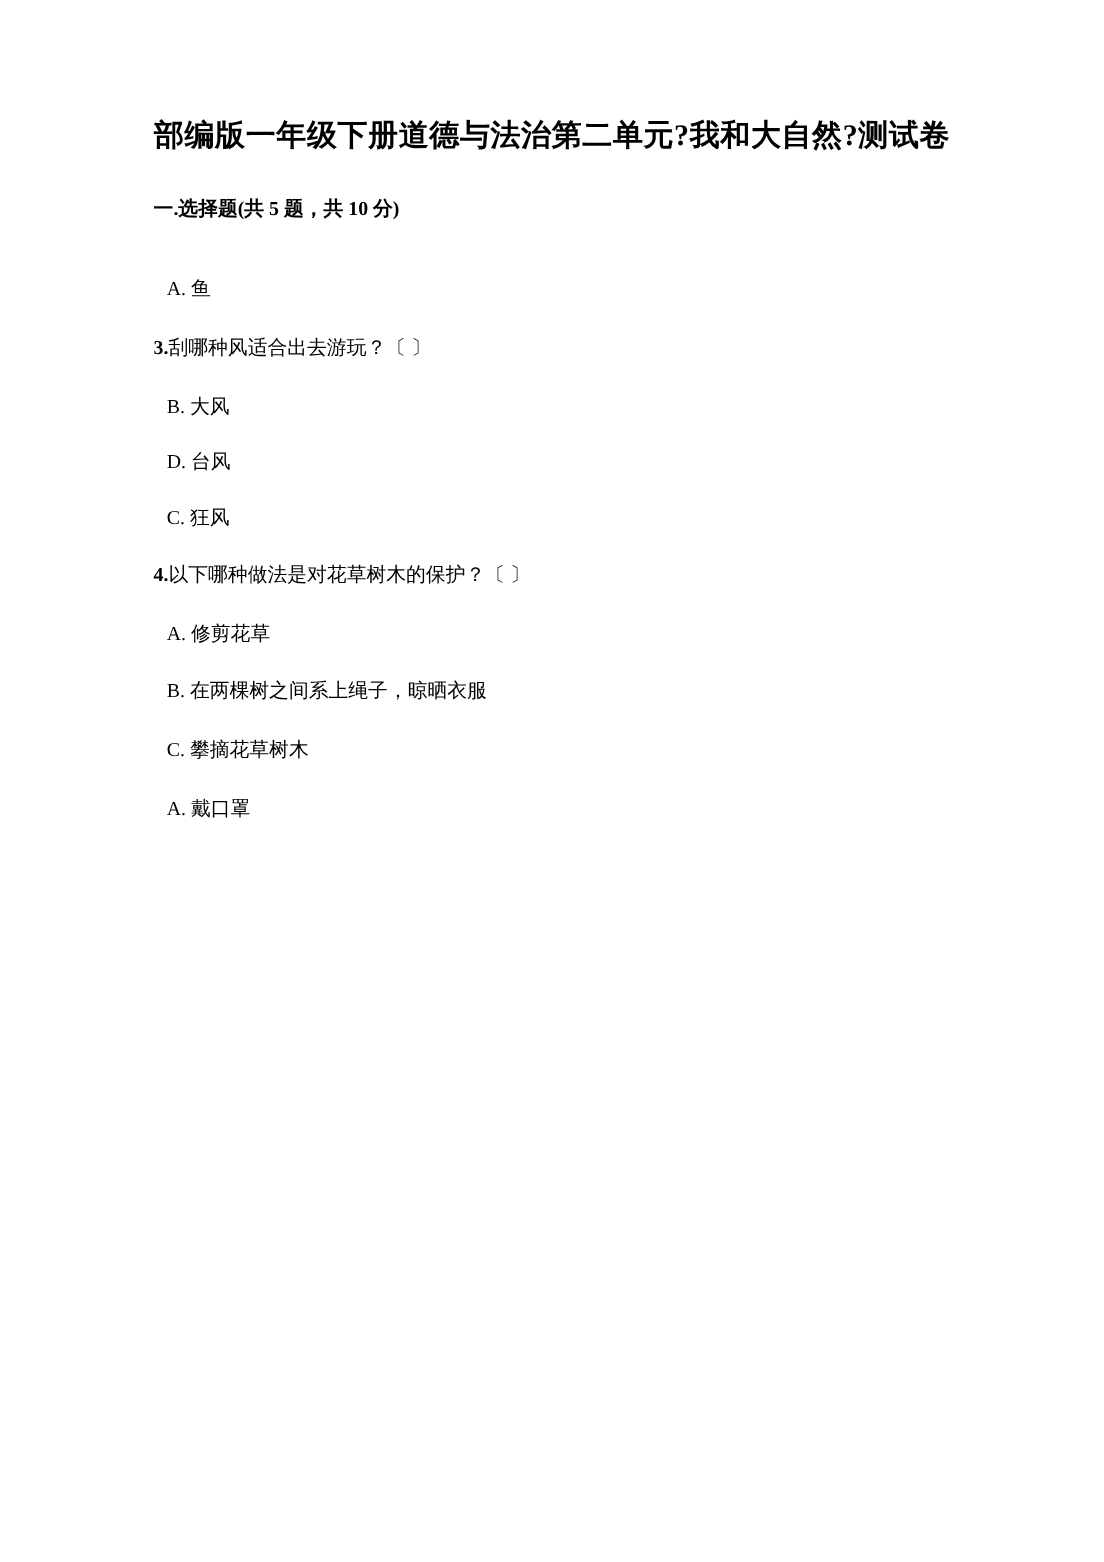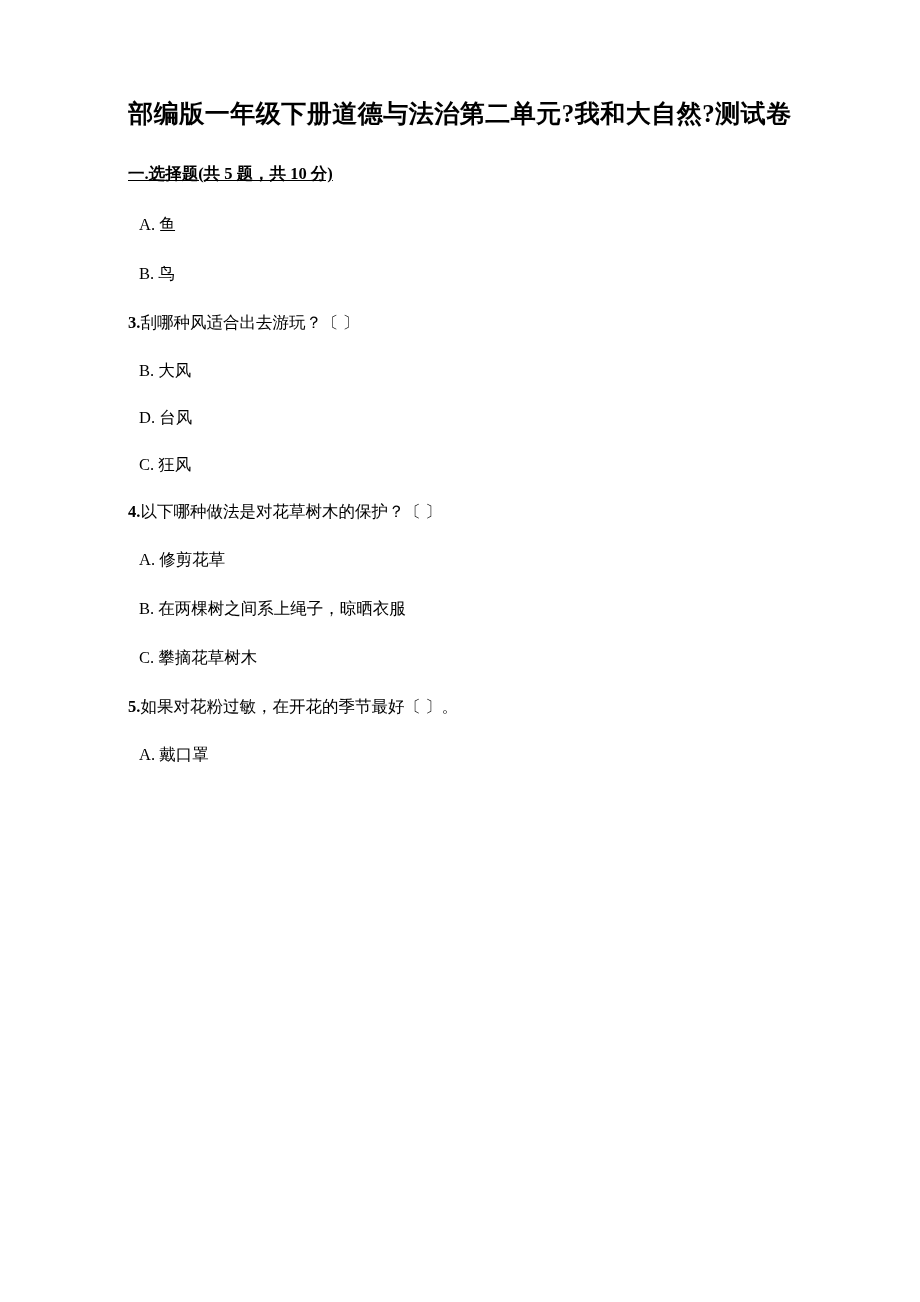--- a/index.html
+++ b/index.html
@@ -26,23 +26,22 @@
     font-size: 25px;
     font-weight: bold;
     line-height: 1.45;
     text-align: center;
     margin: 0 0 30px 0;
     letter-spacing: 0.5px;
   }
   .section-heading {
     font-size: 16.5px;
     font-weight: bold;
-    margin: 0 0 26px 0;
+    margin: 0 0 42px 0;
     line-height: 1.5;
-    text-decoration: underline;
   }
   .question {
     font-size: 16.5px;
     line-height: 1.5;
     margin: 0 0 24px 0;
   }
   .question .qnum {
     font-weight: bold;
   }
   .option {
@@ -64,21 +63,20 @@
 <body>
 
 <div class="page">
 
   <h1 class="doc-title">部编版一年级下册道德与法治第二单元?我和大自然?测试卷</h1>
 
   <div class="section-heading">一.选择题(共 5 题，共 10 分)</div>
 
   <div class="block">
     <div class="option">A. 鱼</div>
-    <div class="option">B. 鸟</div>
   </div>
 
 
   <div class="block tight2">
     <div class="question">
       <span class="qnum">3.</span><span>刮哪种风适合出去游玩？〔        〕</span>
     </div>
     <div class="option">B. 大风</div>
     <div class="option">D. 台风</div>
     <div class="option">C. 狂风</div>
@@ -87,19 +85,16 @@
   <div class="block">
     <div class="question">
       <span class="qnum">4.</span><span>以下哪种做法是对花草树木的保护？〔        〕</span>
     </div>
     <div class="option">A. 修剪花草</div>
     <div class="option">B. 在两棵树之间系上绳子，晾晒衣服</div>
     <div class="option">C. 攀摘花草树木</div>
   </div>
 
   <div class="block">
-    <div class="question">
-      <span class="qnum">5.</span><span>如果对花粉过敏，在开花的季节最好〔        〕。</span>
-    </div>
     <div class="option">A. 戴口罩</div>
   </div>
 
 </div>
 
 </body></html>

